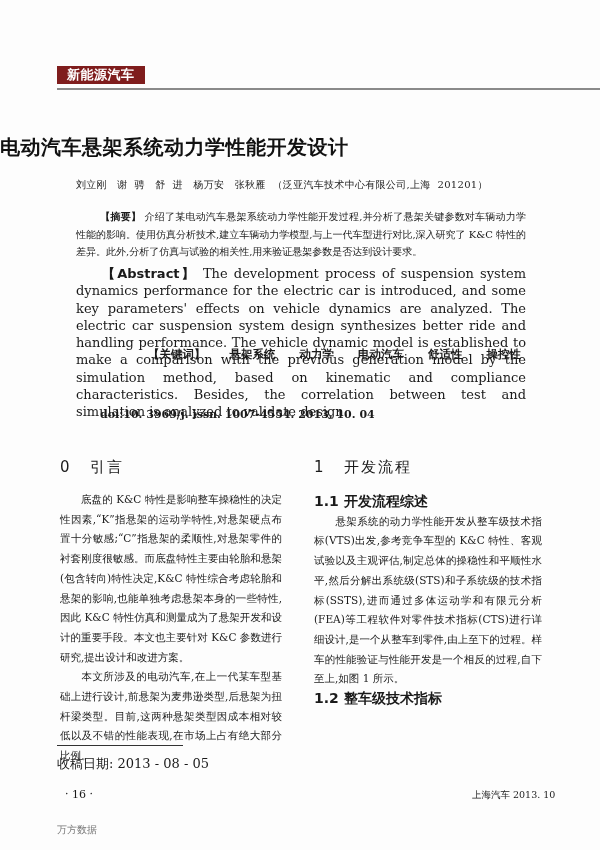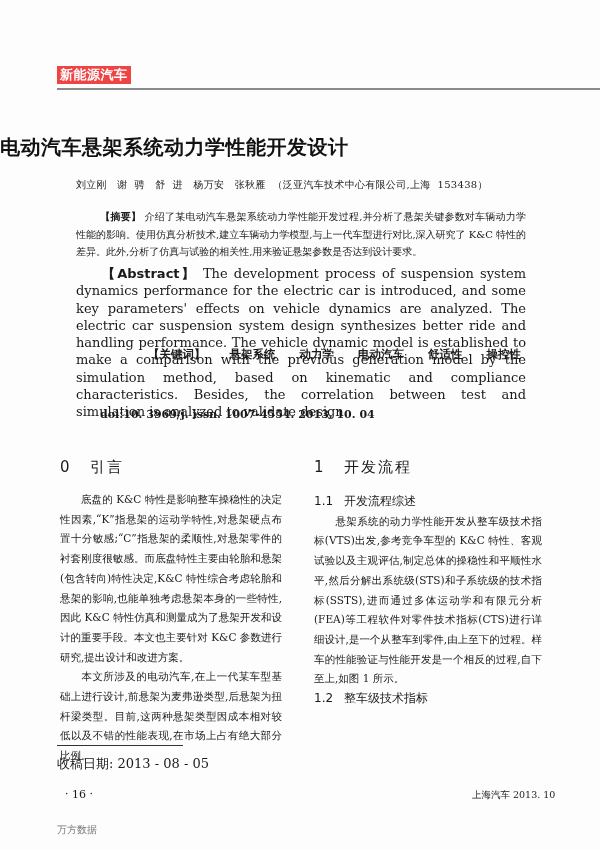--- a/index.html
+++ b/index.html
@@ -1,52 +1,52 @@
 <!DOCTYPE html>
 <html><head>
 <meta charset="utf-8">
 <style>
   html, body { margin:0; padding:0; }
   body { width:600px; height:850px; background:#fdfdfd; position:relative; overflow:hidden;
          font-family:"DejaVu Serif","Liberation Serif",serif; color:#1a1a1a; }
   .abs { position:absolute; }
-  .section-tag { left:57px; top:66px; background:#ef4444; color:#fff; font-family:"DejaVu Sans",sans-serif;
-                 font-weight:bold; font-size:13px; padding:1px 3px; letter-spacing:0.5px; line-height:16px; }
+  .section-tag { left:57px; top:66px; background:#7f1d1d; color:#fff; font-family:"DejaVu Sans",sans-serif;
+                 font-weight:bold; font-size:13px; padding:1px 10px; letter-spacing:0.5px; line-height:16px; }
   .header-rule { left:57px; top:88px; width:543px; height:2px; background:#8a8a8a; }
   .title { left:0; width:600px; top:134px; font-family:"DejaVu Sans",sans-serif;
            font-size:20px; font-weight:bold; letter-spacing:0.5px; color:#111; }
   .authors { left:76px; top:178px; font-size:10px; color:#222; white-space:pre; letter-spacing:0.3px; }
   .para { font-size:10px; line-height:17.5px; text-align:justify; }
   .abstract-cn { left:76px; top:208px; width:450px; }
   .abstract-en { left:76px; top:265px; width:450px; font-size:13px; line-height:17.3px; }
   .label-b { font-weight:bold; font-family:"DejaVu Sans",sans-serif; }
   .indent { display:inline-block; width:24px; }
   .keywords { left:100px; top:347px; font-size:11.5px; font-weight:bold; font-family:"DejaVu Sans",sans-serif; word-spacing:8px;margin-left:48px; }
   .keywords span { margin-right:12px; }
   .doi { left:100px; top:408px; font-size:11px; font-weight:bold; }
   .h1 { font-size:15px; font-family:"DejaVu Sans",sans-serif; letter-spacing:2px; }
   .h1 .num { display:inline-block; width:30px; }
-  .h2 { font-size:12px; font-weight:normal; font-family:"DejaVu Sans",sans-serif; }
+  .h2 { font-size:14px; font-weight:bold; font-family:"DejaVu Sans",sans-serif; }
   .h2 .num { display:inline-block; width:30px; }
   .col { font-size:10.5px; line-height:19.7px; text-align:justify; }
   .footnote-rule { left:57px; top:745px; width:126px; height:1px; background:#333; }
   .footnote { left:57px; top:755px; font-size:13px; }
   .pagenum { left:65px; top:788px; font-size:11px;text-align:right; }
   .journal { left:472px; top:789px; font-size:9.5px;text-align:center; }
   .watermark { left:57px; top:823px; font-size:10px; color:#777; font-family:"DejaVu Sans",sans-serif; }
 </style>
 </head>
 <body>
 
 <div class="abs section-tag">新能源汽车</div>
 <div class="abs header-rule"></div>
 
 <div class="abs title">电动汽车悬架系统动力学性能开发设计</div>
 
-<div class="abs authors"><span>刘立刚</span>   <span>谢  骋</span>   <span>舒  进</span>   <span>杨万安</span>   <span>张秋雁</span>  <span>（泛亚汽车技术中心有限公司,上海  153438）</span></div>
+<div class="abs authors"><span>刘立刚</span>   <span>谢  骋</span>   <span>舒  进</span>   <span>杨万安</span>   <span>张秋雁</span>  <span>（泛亚汽车技术中心有限公司,上海  201201）</span></div>
 
 <div class="abs para abstract-cn"><span class="indent"></span><span class="label-b">【摘要】</span>  <span>介绍了某电动汽车悬架系统动力学性能开发过程,并分析了悬架关键参数对车辆动力学性能的影响。使用仿真分析技术,建立车辆动力学模型,与上一代车型进行对比,深入研究了 K&amp;C 特性的差异。此外,分析了仿真与试验的相关性,用来验证悬架参数是否达到设计要求。</span></div>
 
 <div class="abs para abstract-en"><span class="indent"></span><span class="label-b">【Abstract】</span>  <span>The development process of suspension system dynamics performance for the electric car is introduced, and some key parameters' effects on vehicle dynamics are analyzed. The electric car suspension system design synthesizes better ride and handling performance. The vehicle dynamic model is established to make a comparison with the previous generation model by the simulation method, based on kinematic and compliance characteristics. Besides, the correlation between test and simulation is analyzed to validate design.</span></div>
 
 <div class="abs keywords">
   <span>【关键词】</span>
   <span>悬架系统</span>
   <span>动力学</span>
   <span>电动汽车</span>

